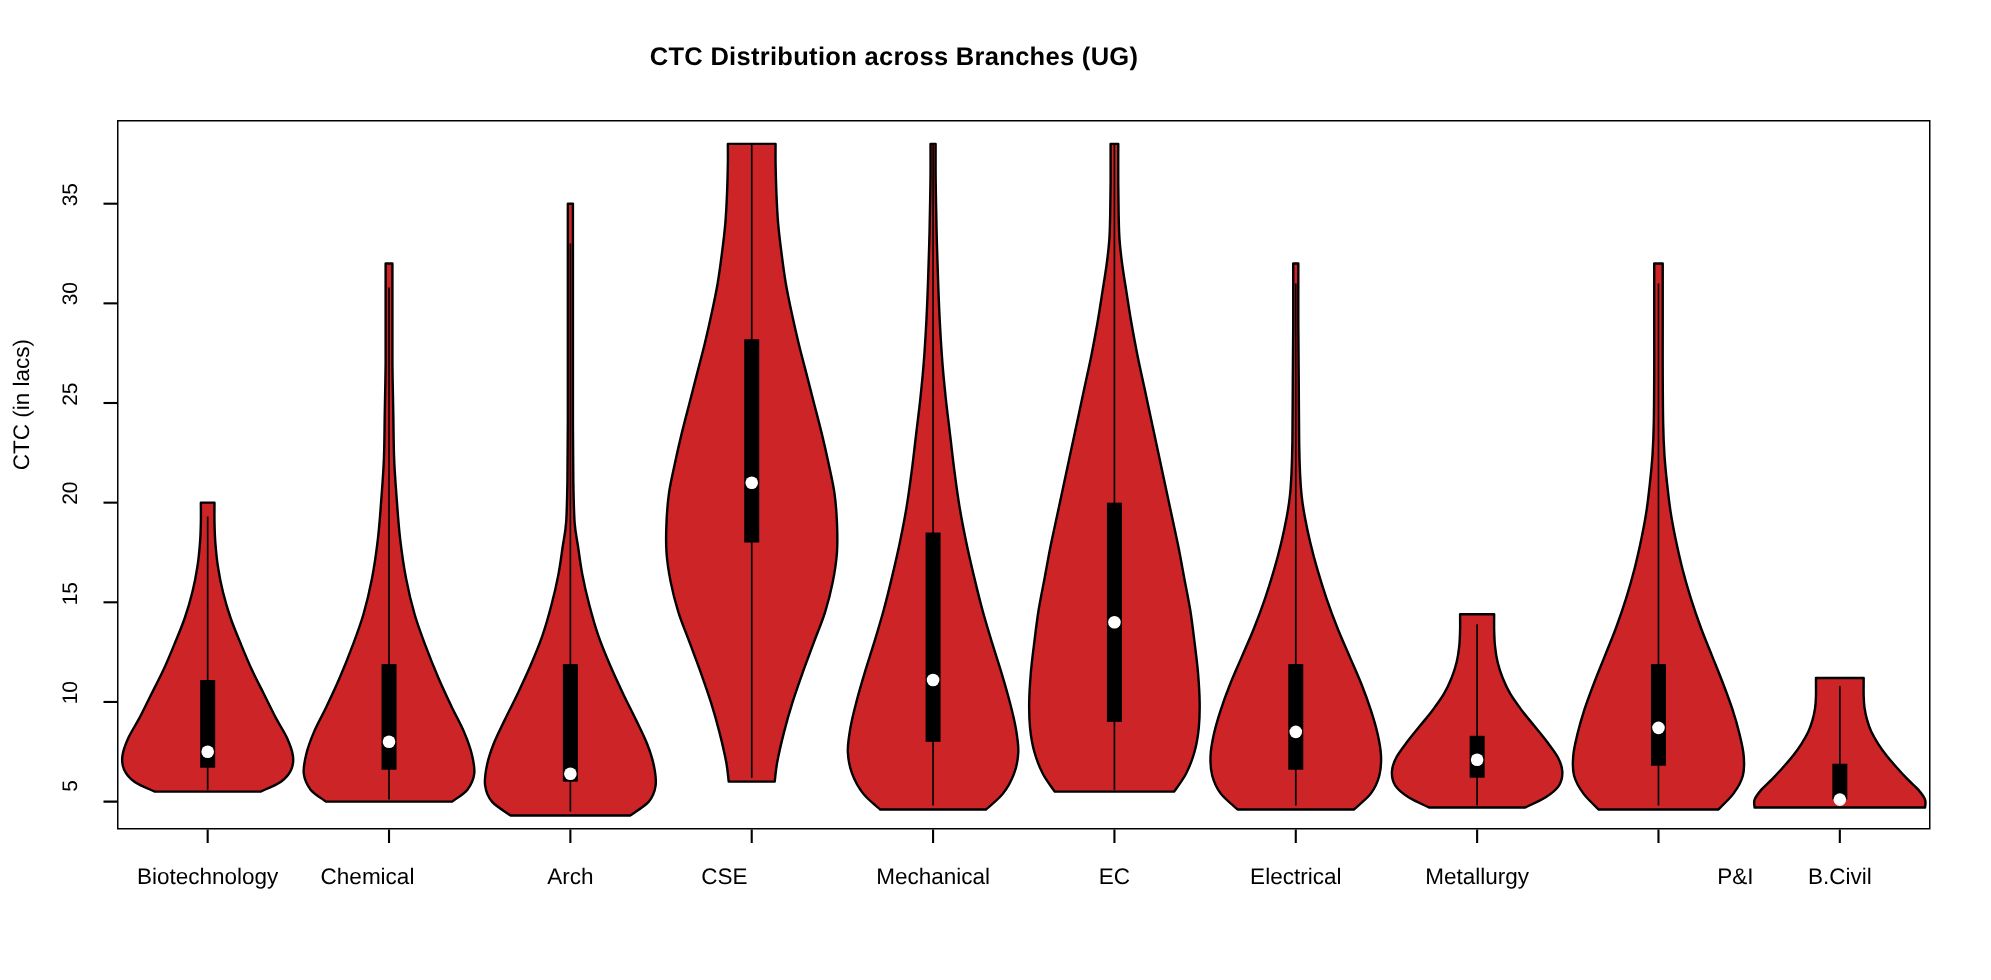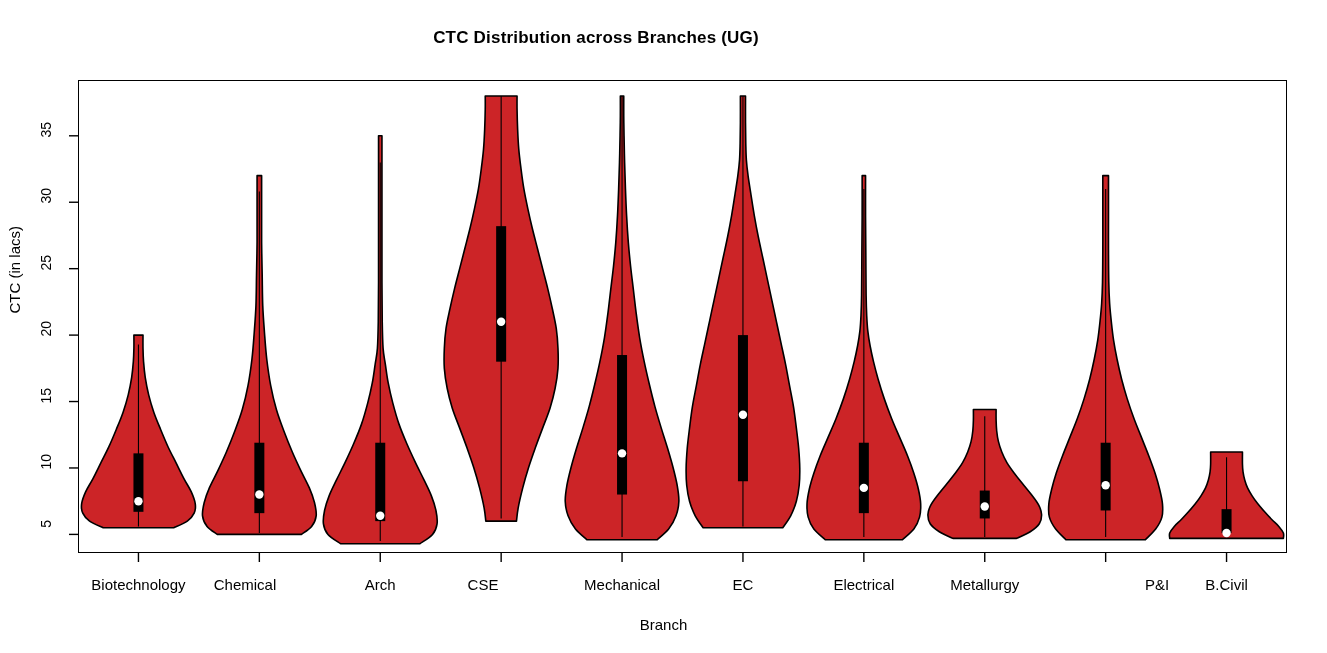--- a/index.html
+++ b/index.html
@@ -153,15 +153,14 @@
       <div class="xtick-label" style="left: 245px;">Chemical</div>
       <div class="xtick-label" style="left: 380.25px;">Arch</div>
       <div class="xtick-label" style="left: 483px;">CSE</div>
       <div class="xtick-label" style="left: 622.05px;">Mechanical</div>
       <div class="xtick-label" style="left: 742.95px;">EC</div>
       <div class="xtick-label" style="left: 863.85px;">Electrical</div>
       <div class="xtick-label" style="left: 984.75px;">Metallurgy</div>
       <div class="xtick-label" style="left: 1157px;">P&amp;I</div>
       <div class="xtick-label" style="left: 1226.55px;">B.Civil</div>
     </div>
-  <div id="xlab">Branch</div>
 
 </div>
 
 </body></html>

